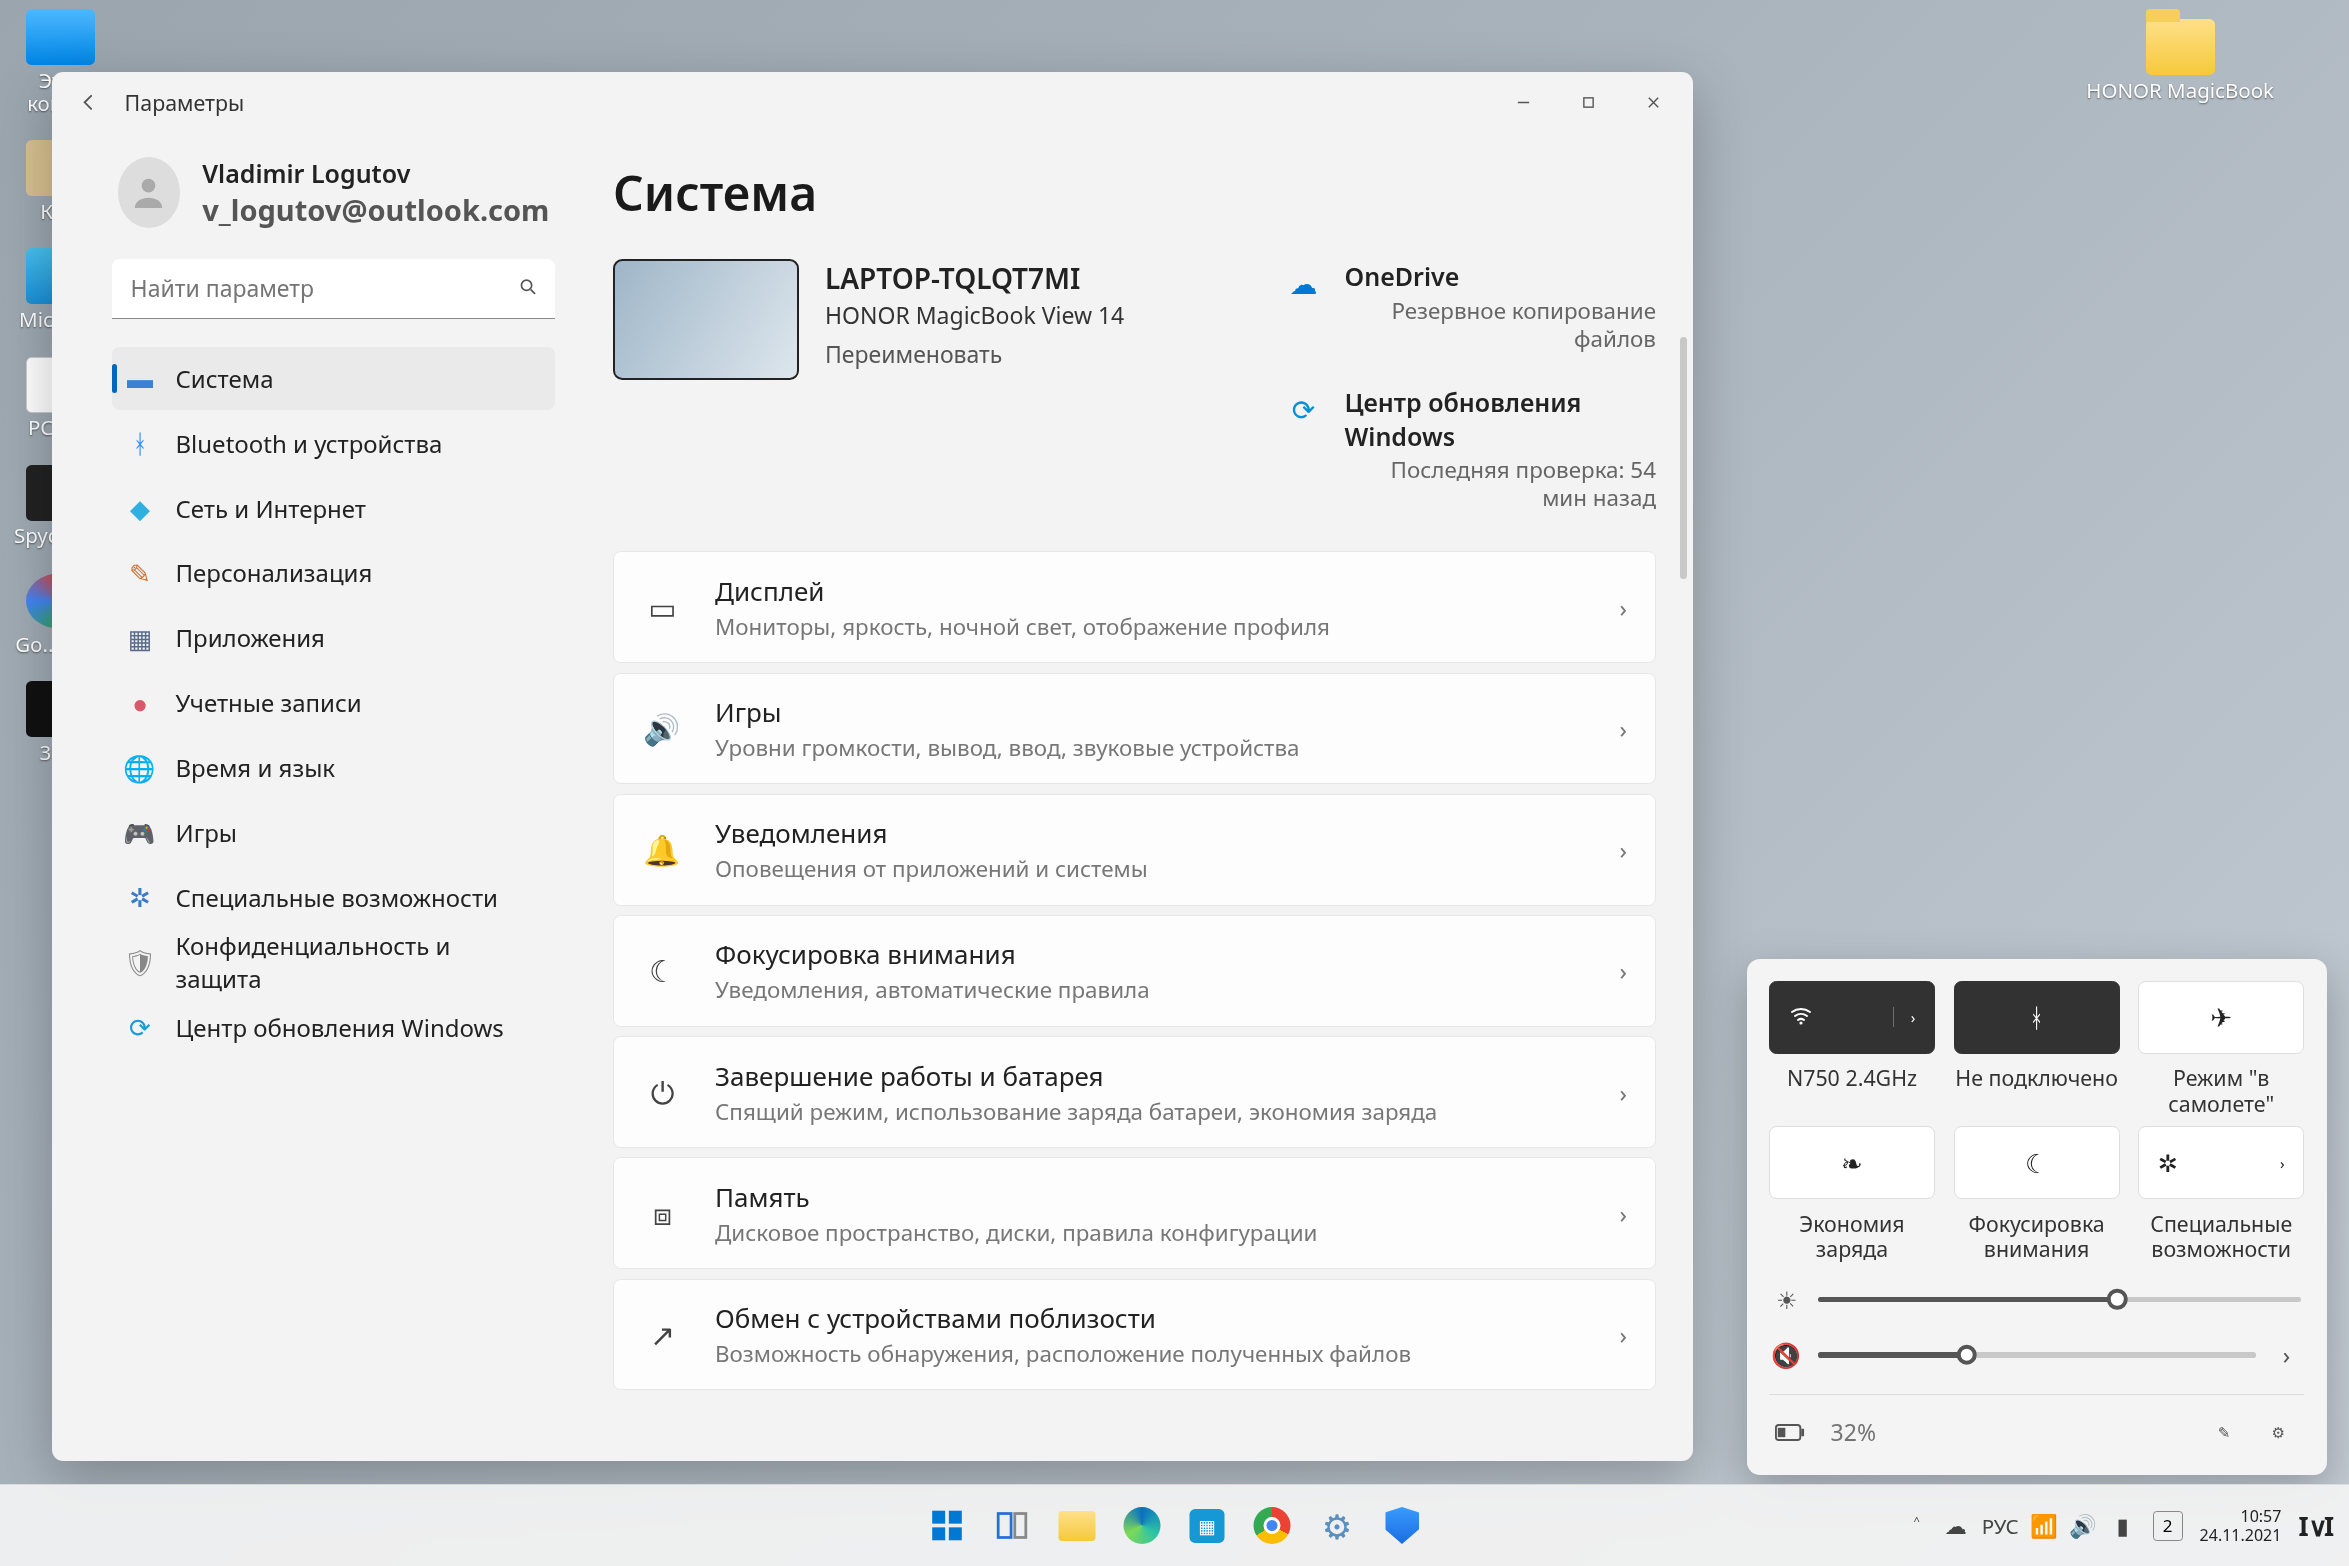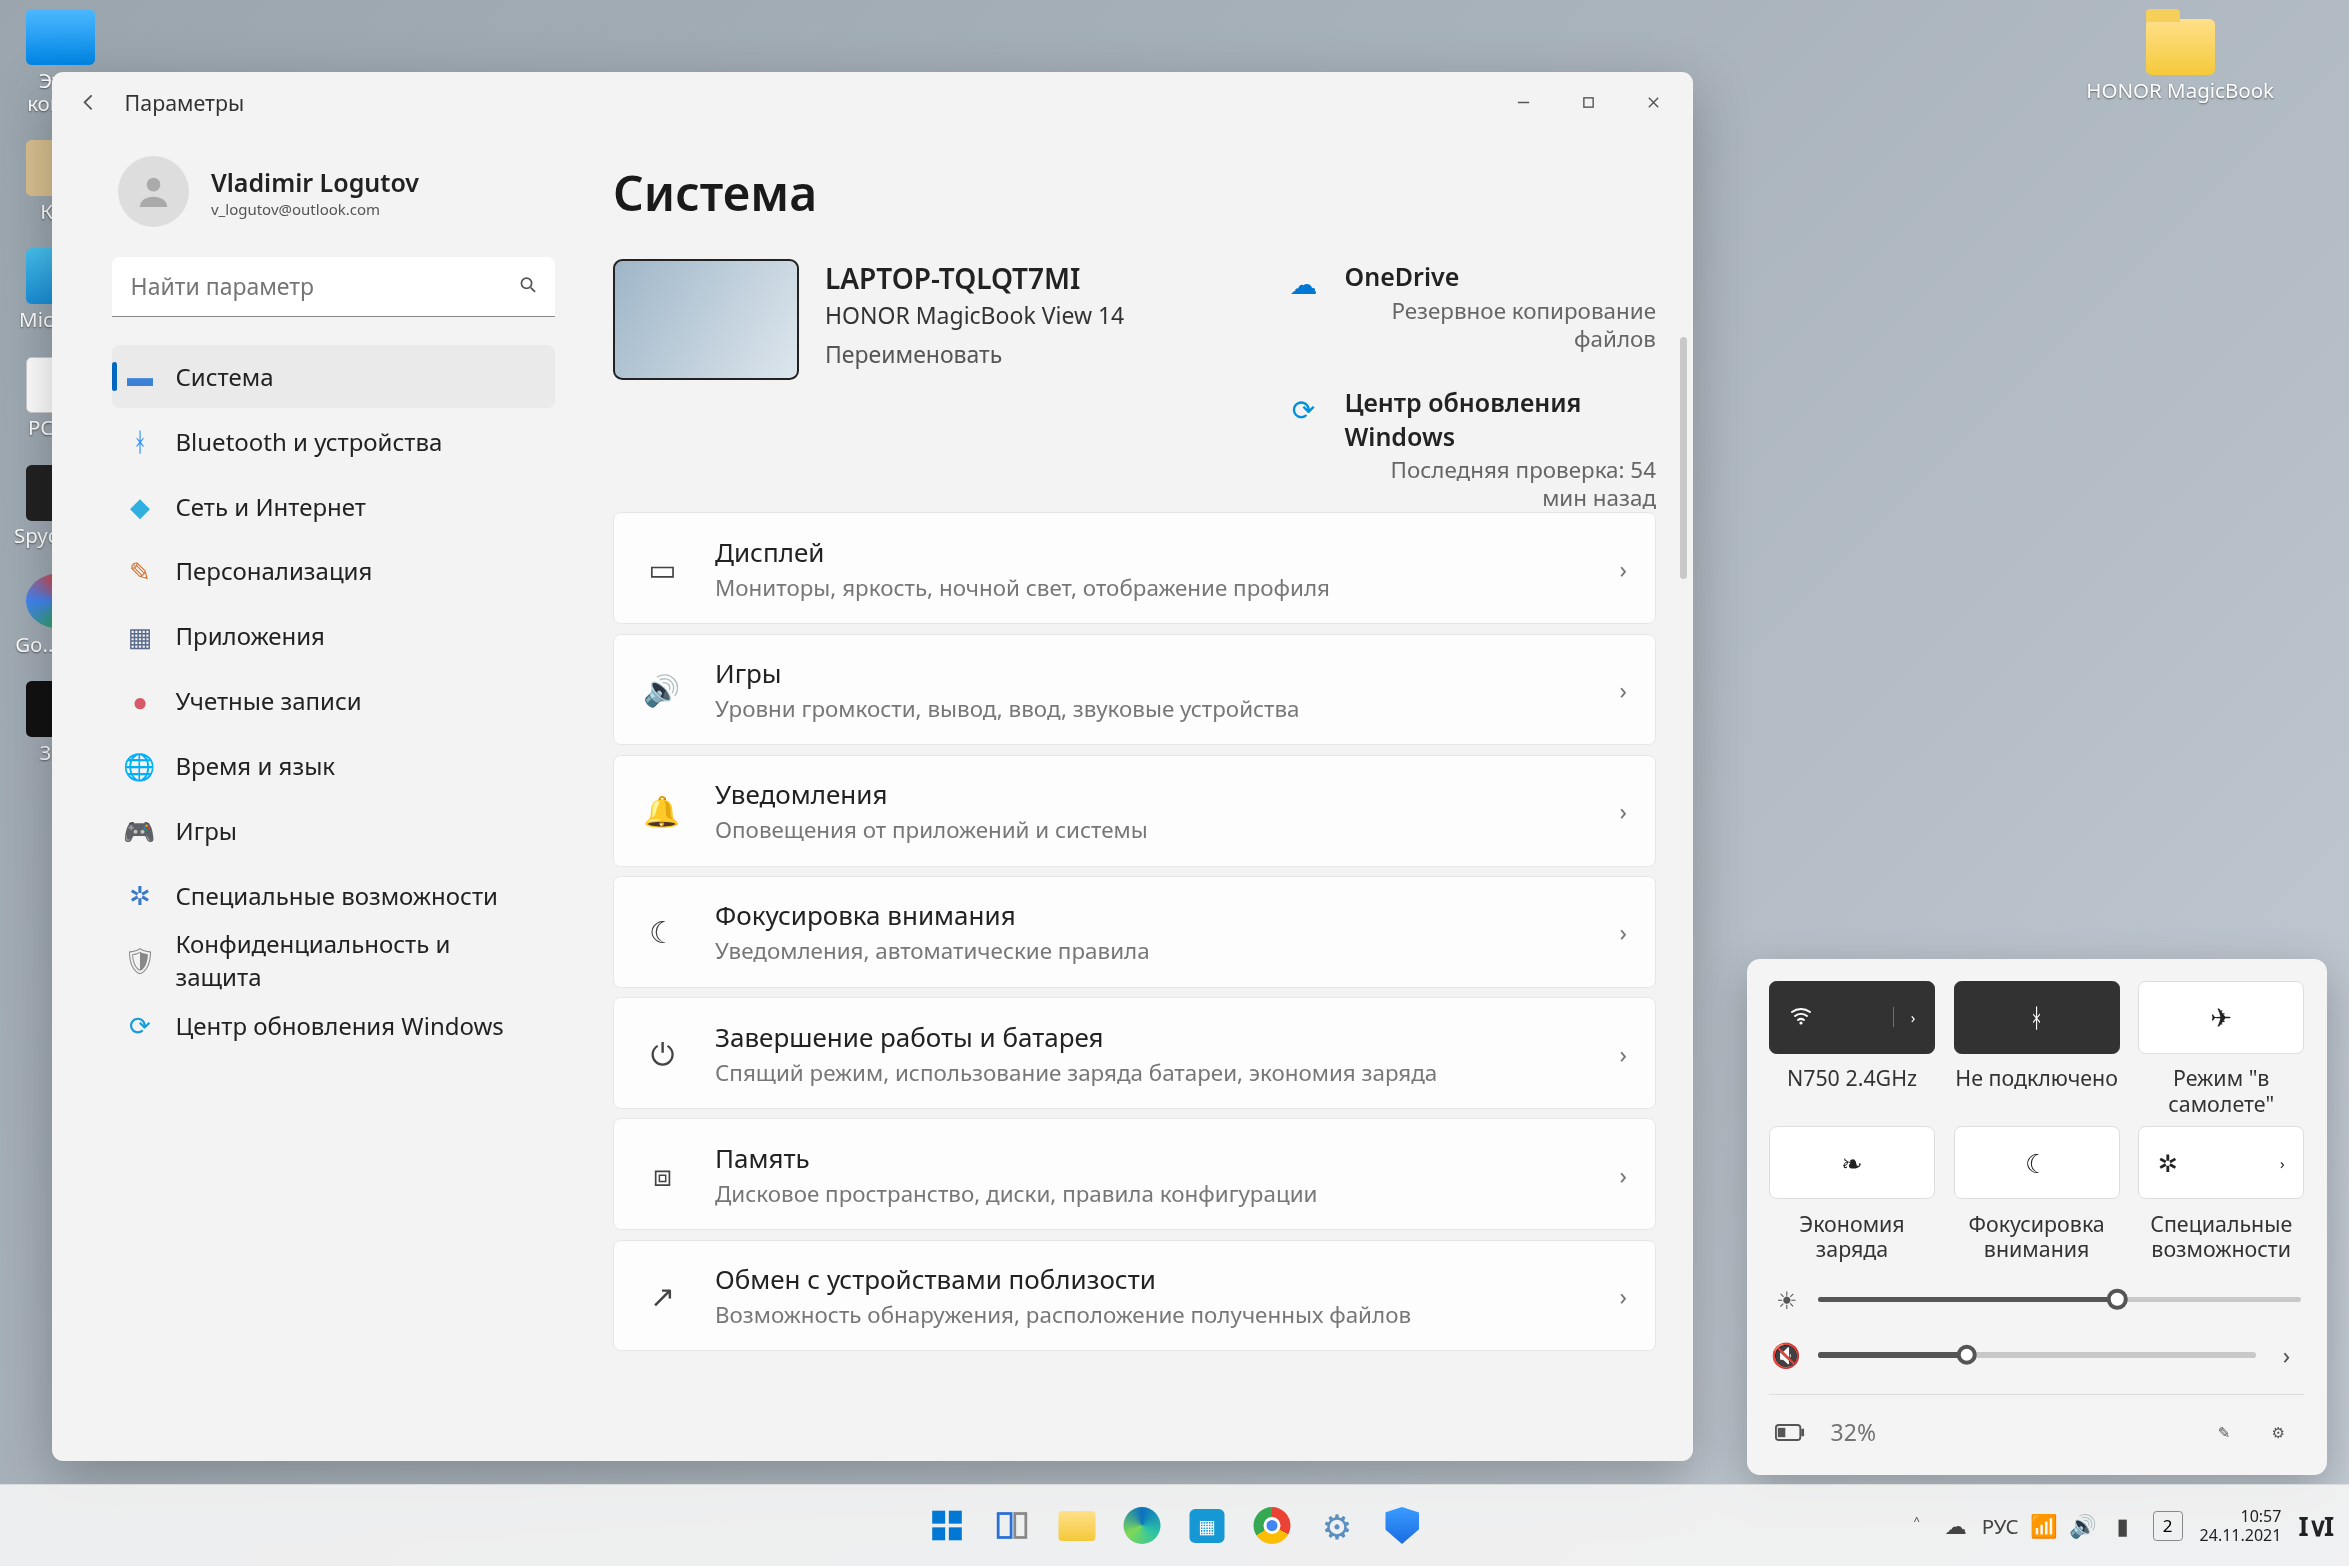--- a/index.html
+++ b/index.html
@@ -21,34 +21,34 @@
 .titlebar{height:60px;display:flex;align-items:center;padding:0 7.5px 0 18.6px;}
 .titlebar .back{width:37px;height:37px;display:flex;align-items:center;justify-content:center;color:#555;cursor:pointer;border-radius:5.6px;}
 .titlebar .title{font-size:21.4px;color:#333;margin-left:17px;}
 .titlebar .wincontrols{margin-left:auto;display:flex;}
 .titlebar .wincontrols div{width:65px;height:52px;display:flex;align-items:center;justify-content:center;color:#555;cursor:pointer;}
 .body{display:flex;height:calc(100% - 60px);}
 .sidebar{width:516px;padding:13px 13px 21px 60px;display:flex;flex-direction:column;gap:5.6px;}
 .account{display:flex;align-items:center;gap:22.4px;padding:11.2px 5.6px 24px 5.6px;}
 .avatar{width:71px;height:71px;border-radius:50%;background:#ddd;display:flex;align-items:center;justify-content:center;color:#888;}
 .account .name{font-size:25px;font-weight:600;color:#222;}
-.account .email{font-size:15px;color:#555;}
+.account .email{font-size:29px;color:#555;font-weight:bold;}
 .search{position:relative;margin-bottom:22.4px;}
 .search input{width:100%;height:60px;border:none;border-bottom:1.9px solid #888;background:#fff;border-radius:7.5px 7.5px 0 0;padding:0 52px 0 18.6px;font-size:23px;outline:none;}
 .search .sicon{position:absolute;right:17px;top:50%;transform:translateY(-50%);color:#555;}
 .navlist{display:flex;flex-direction:column;gap:1.9px;}
 .navitem{display:flex;align-items:center;gap:20.5px;height:63px;padding:0 13px;border-radius:7.5px;cursor:pointer;font-size:24px;color:#222;}
 .navitem .nicon{width:30px;height:30px;display:flex;align-items:center;justify-content:center;font-size:26px;}
 .navitem.active{background:#eaeaea;position:relative;}
 .navitem.active:before{content:"";position:absolute;left:0;top:17px;bottom:17px;width:4.7px;border-radius:2.8px;background:#0067c0;}
 
 .main{flex:1;padding:28px 37px 28px 45px;overflow-y:auto;position:relative;}
 .main h1{font-size:48px;font-weight:600;color:#1a1a1a;margin-bottom:34px;}
 .main-scroll{position:absolute;right:5.6px;top:205px;width:7.5px;height:242px;background:#c8c8c8;border-radius:3.7px;}
-.device-row{display:flex;align-items:flex-start;gap:26px;}
+.device-row{display:flex;align-items:flex-start;gap:26px;margin-bottom:39px;}
 .device-thumb{width:186px;height:121px;border-radius:9.3px;border:2.8px solid #222;background:linear-gradient(120deg,#9fb6c8,#dde6ed);flex:none;}
 .device-info{flex:none;width:345px;}
 .device-info .dname{font-size:28px;font-weight:600;color:#222;}
 .device-info .dmodel{font-size:23px;color:#333;margin-top:1.9px;}
 .device-info .drename{font-size:23px;color:#555;margin-top:7.5px;cursor:pointer;}
 .side-cards{margin-left:auto;display:flex;flex-direction:column;gap:32px;width:373px;}
 .side-card{display:flex;gap:20.5px;}
 .side-card .sicon2{width:41px;height:41px;display:flex;align-items:center;justify-content:center;font-size:28px;flex:none;margin-top:3.7px;}
 .side-card .stitle{font-size:25px;font-weight:600;color:#222;}
 .side-card .sdesc{font-size:22.4px;color:#666;line-height:1.25;margin-top:3.7px;text-align:right;}

